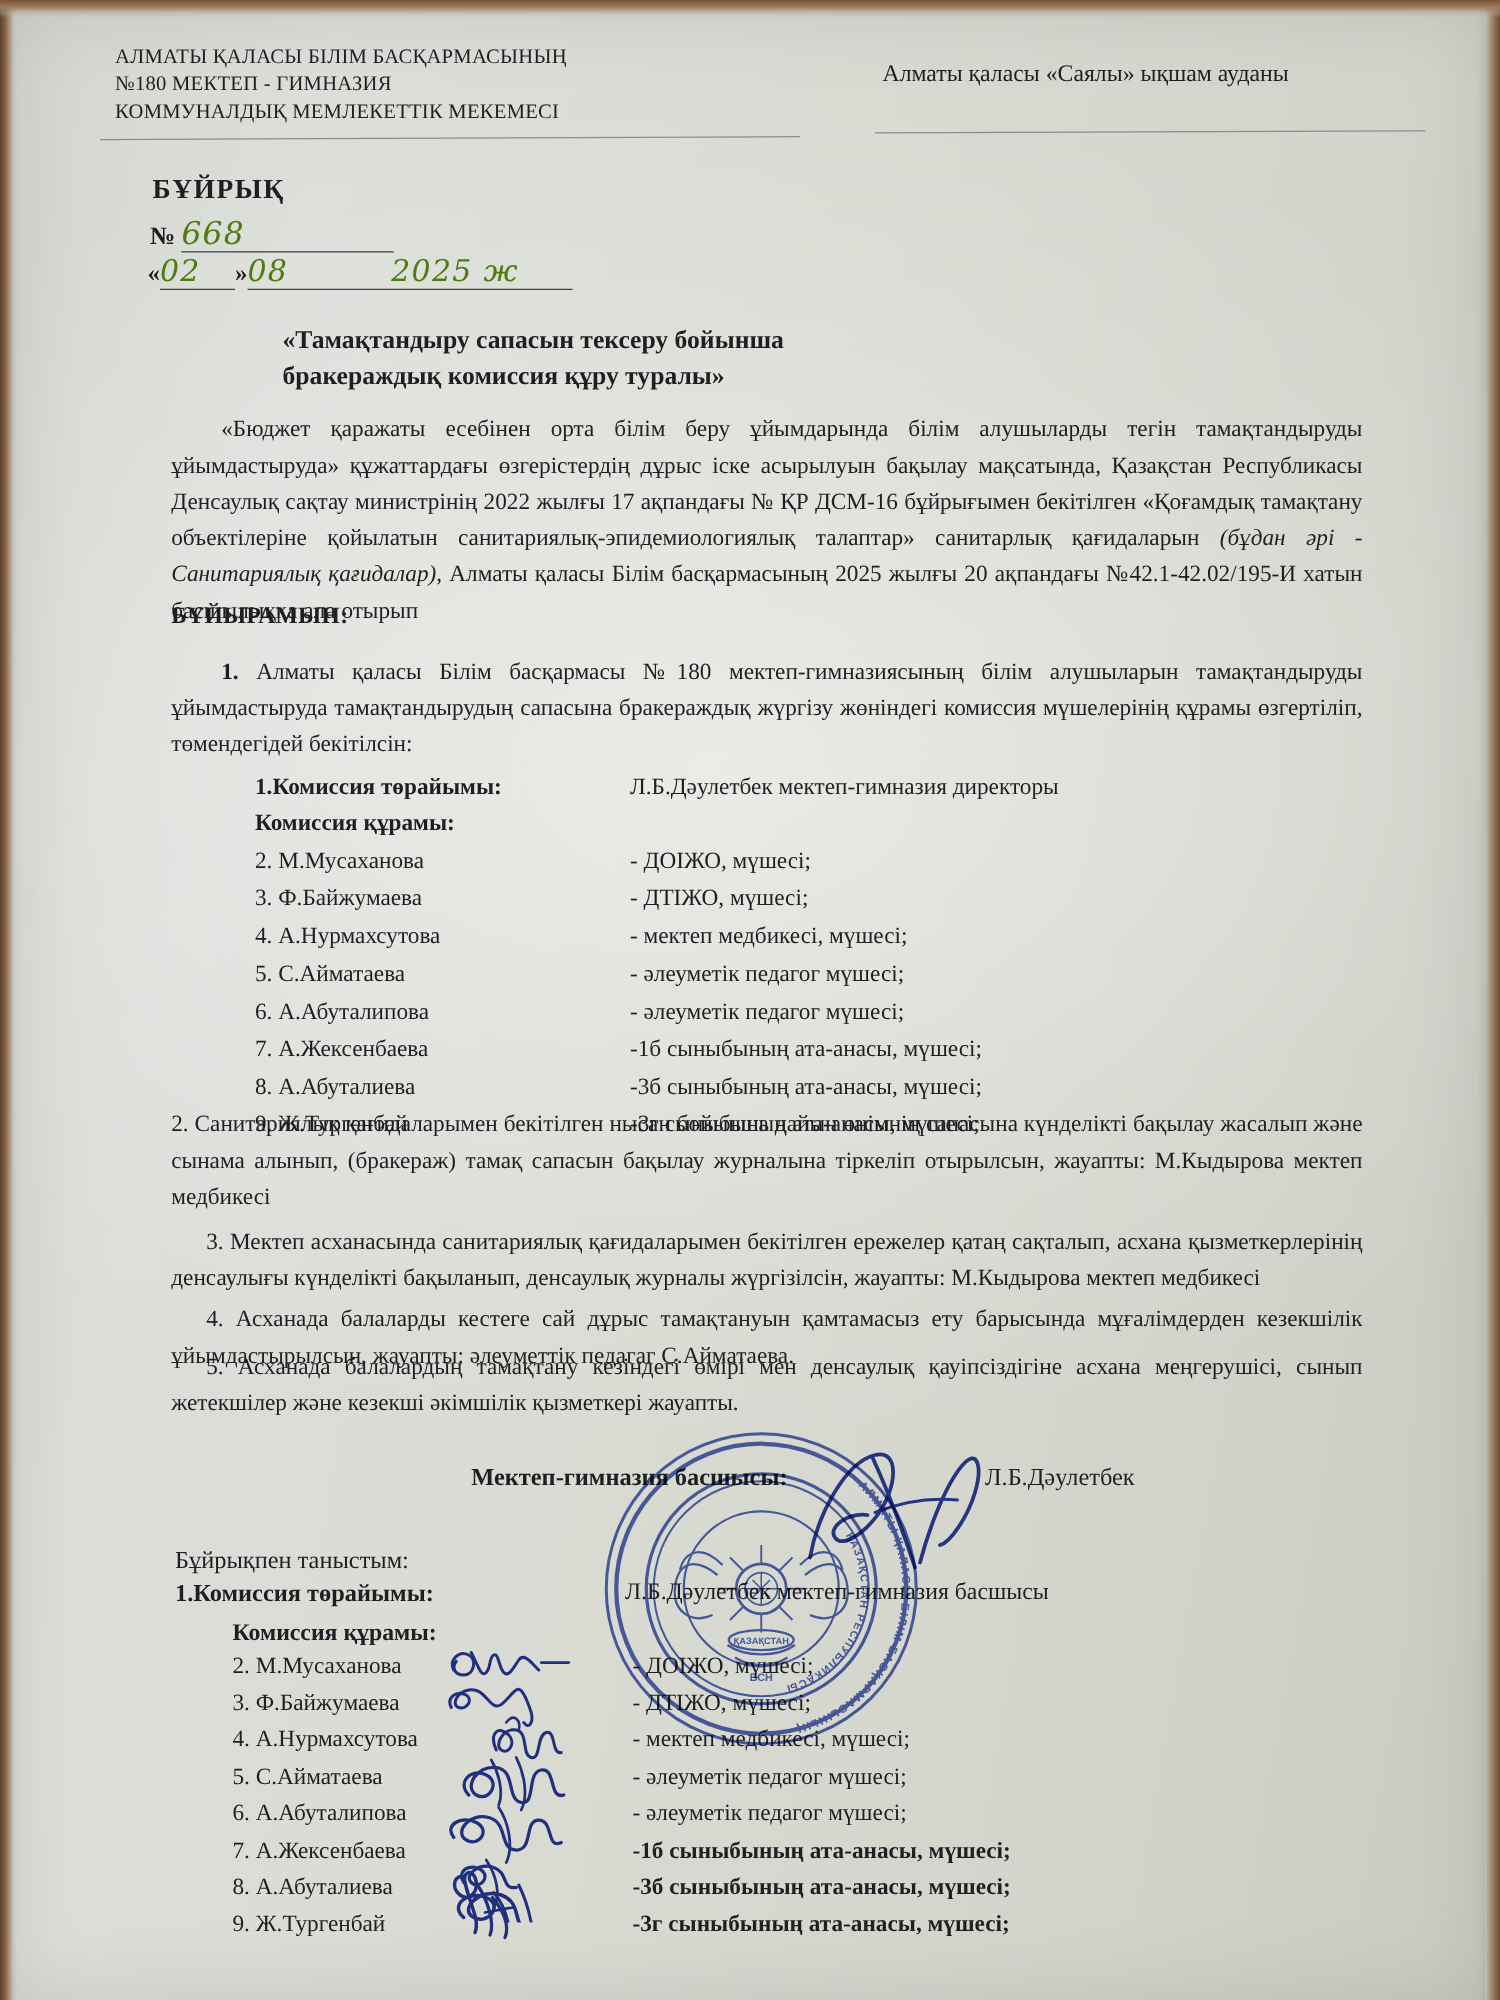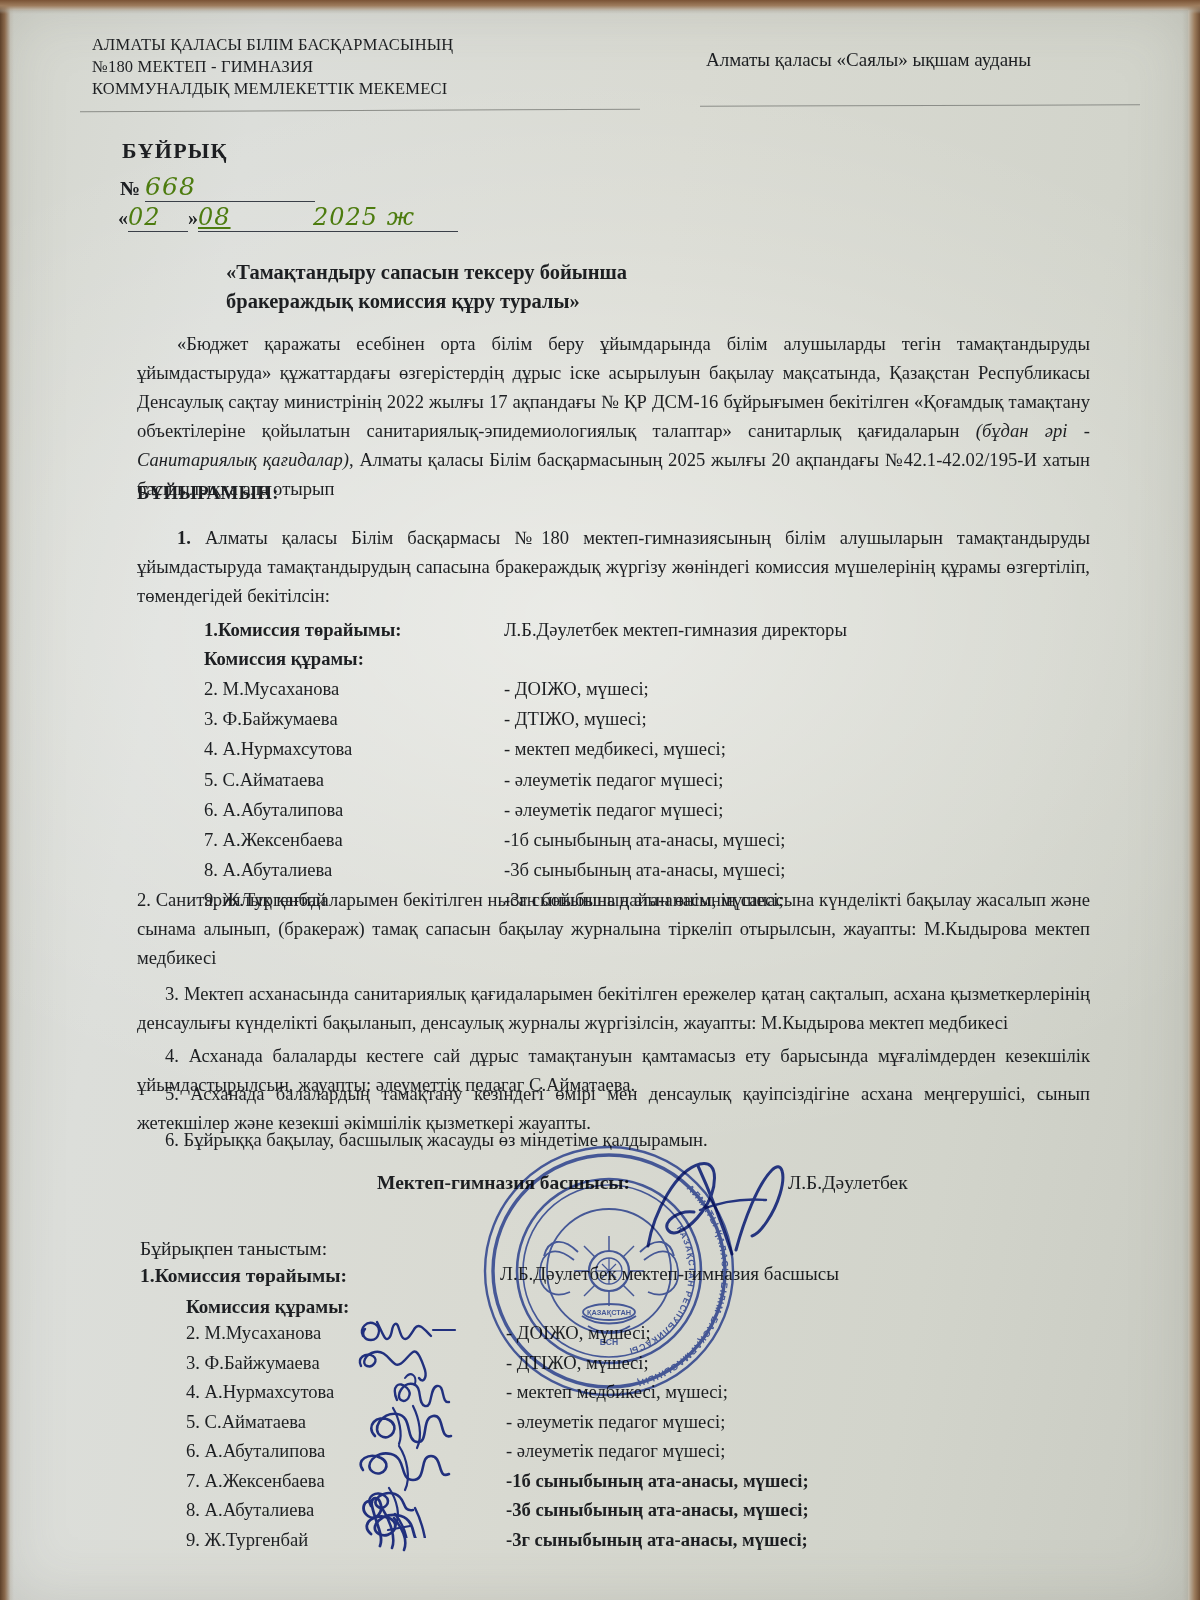--- a/index.html
+++ b/index.html
@@ -194,21 +194,21 @@
     <div class="hdr-rule-right"></div>
 
     <div class="order-word">БҰЙРЫҚ</div>
 
     <div class="order-no">
       <span>№</span>
       <span class="ul-line hand" style="min-width:170px; font-size:25px;">668</span>
     </div>
 
     <div class="order-date">
-      <span>«</span><span class="ul-line hand" style="min-width:60px; font-size:24px;">02</span><span>»</span><span class="ul-line hand" style="min-width:115px; font-size:24px;text-decoration:underline;">08</span><span class="ul-line hand" style="min-width:145px; font-size:24px;">2025 ж</span>
+      <span>«</span><span class="ul-line hand" style="min-width:60px; font-size:24px;">02</span><span>»</span><span class="ul-line hand" style="min-width:115px; font-size:24px;">08</span><span class="ul-line hand" style="min-width:145px; font-size:24px;">2025 ж</span>
     </div>
 
     <div class="doc-title">
       <div>«Тамақтандыру сапасын тексеру бойынша</div>
       <div>бракераждық комиссия құру туралы»</div>
     </div>
 
     <div class="para p-preamble"><span class="ind"></span><span>«Бюджет қаражаты есебінен орта білім беру ұйымдарында білім алушыларды тегін тамақтандыруды ұйымдастыруда» құжаттардағы өзгерістердің дұрыс іске асырылуын бақылау мақсатында, Қазақстан Республикасы Денсаулық сақтау министрінің 2022 жылғы 17 ақпандағы № ҚР ДСМ-16 бұйрығымен бекітілген «Қоғамдық тамақтану объектілеріне қойылатын санитариялық-эпидемиологиялық талаптар» санитарлық қағидаларын </span><span class="i">(бұдан әрі - Санитариялық қағидалар)</span><span>, Алматы қаласы Білім басқармасының 2025 жылғы 20 ақпандағы №42.1-42.02/195-И хатын басшылыққа ала отырып</span></div>
 
     <div class="order-verb">БҰЙЫРАМЫН:</div>
@@ -257,21 +257,20 @@
     </div>
 
     <div class="para p-item2">2. Санитариялық қағидаларымен бекітілген нысан бойынша дайын өнімнің сапасына күнделікті бақылау жасалып және сынама алынып, (бракераж) тамақ сапасын бақылау журналына тіркеліп отырылсын, жауапты: М.Кыдырова мектеп медбикесі</div>
 
     <div class="para p-item3"><span class="ind"></span><span>3.</span> <span>Мектеп асханасында санитариялық қағидаларымен бекітілген ережелер қатаң сақталып, асхана қызметкерлерінің денсаулығы күнделікті бақыланып, денсаулық журналы жүргізілсін, жауапты: М.Кыдырова мектеп медбикесі</span></div>
 
     <div class="para p-item4"><span class="ind"></span><span>4.</span> <span>Асханада балаларды кестеге сай дұрыс тамақтануын қамтамасыз ету барысында мұғалімдерден кезекшілік ұйымдастырылсын, жауапты: әлеуметтік педагаг С.Айматаева.</span></div>
 
     <div class="para p-item5"><span class="ind"></span><span>5.</span> <span>Асханада балалардың тамақтану кезіндегі өмірі мен денсаулық қауіпсіздігіне асхана меңгерушісі, сынып жетекшілер және кезекші әкімшілік қызметкері жауапты.</span></div>
 
-    <div class="para p-item6"><span class="ind"></span><span>6.</span> <span>Бұйрыққа  бақылау, басшылық  жасауды өз міндетіме қалдырамын.</span></div>
 
     <div class="sig-row">
       <span class="lbl">Мектеп-гимназия басшысы:</span>
       <span class="nme">Л.Б.Дәулетбек</span>
     </div>
 
     <div class="ack-head">Бұйрықпен таныстым:</div>
     <div class="ack-chair">1.Комиссия төрайымы:</div>
     <div class="ack-chair-name">Л.Б.Дәулетбек  мектеп-гимназия  басшысы</div>
     <div class="ack-sub">Комиссия құрамы:</div>

